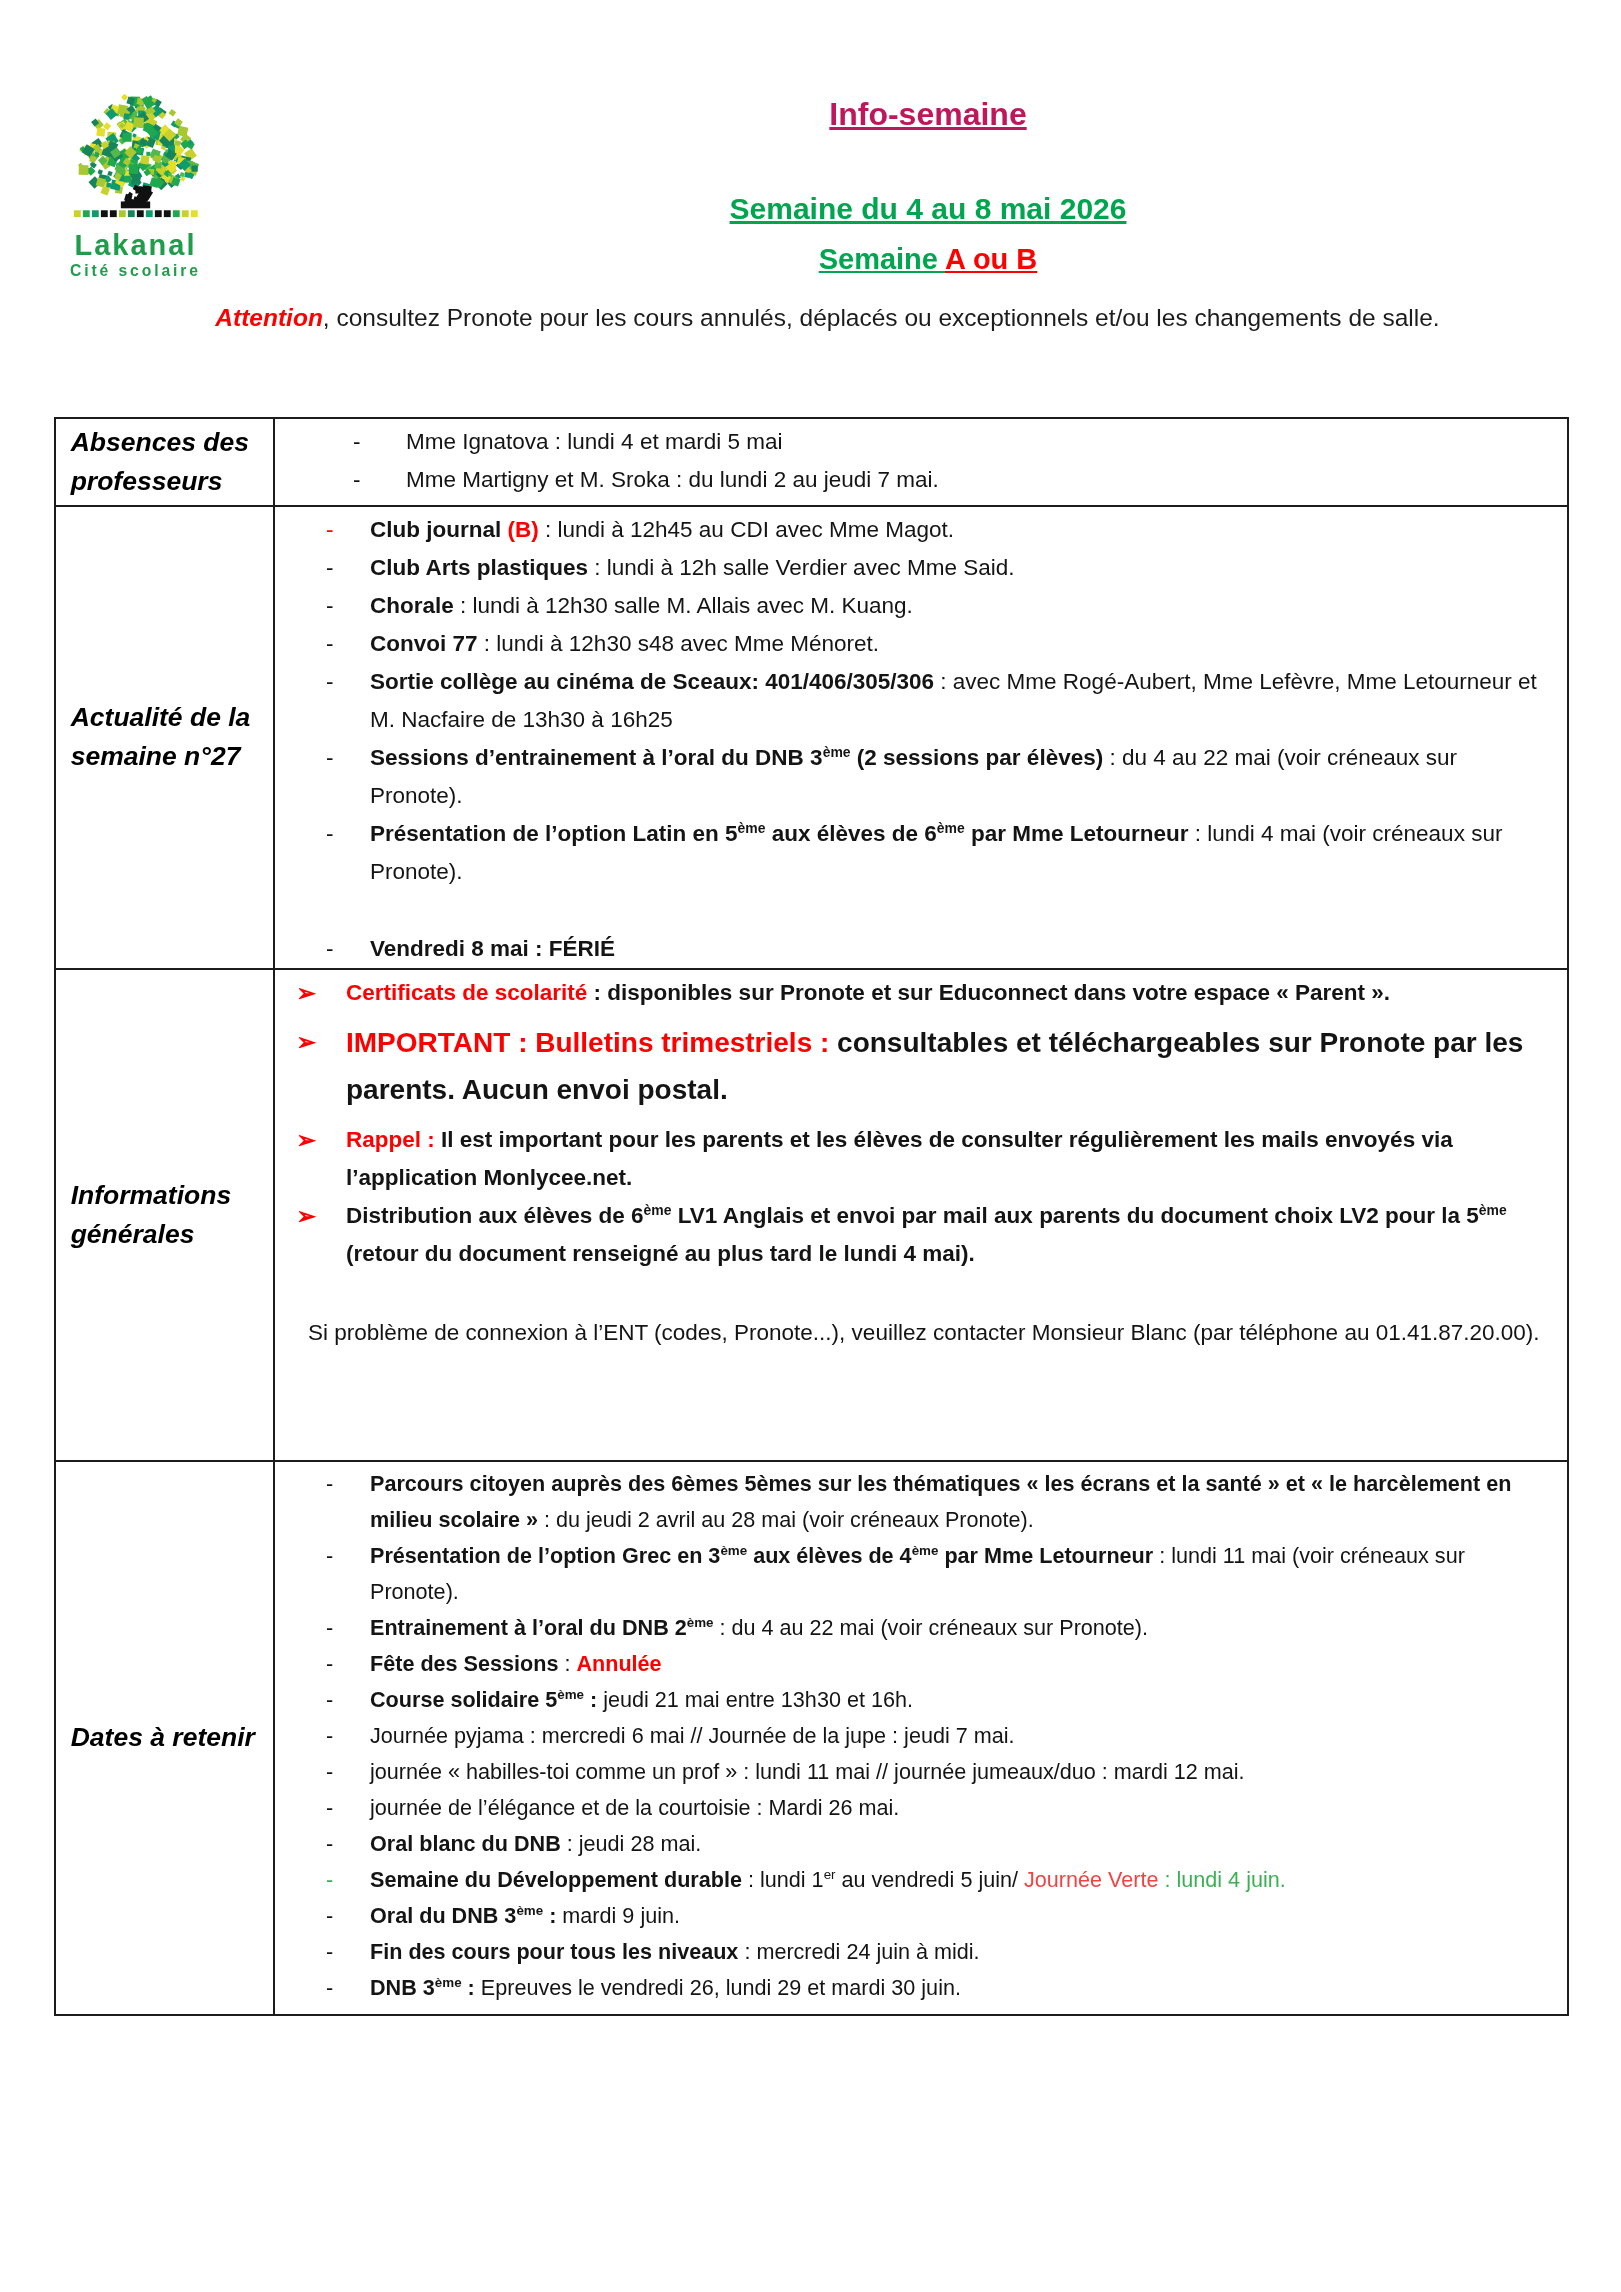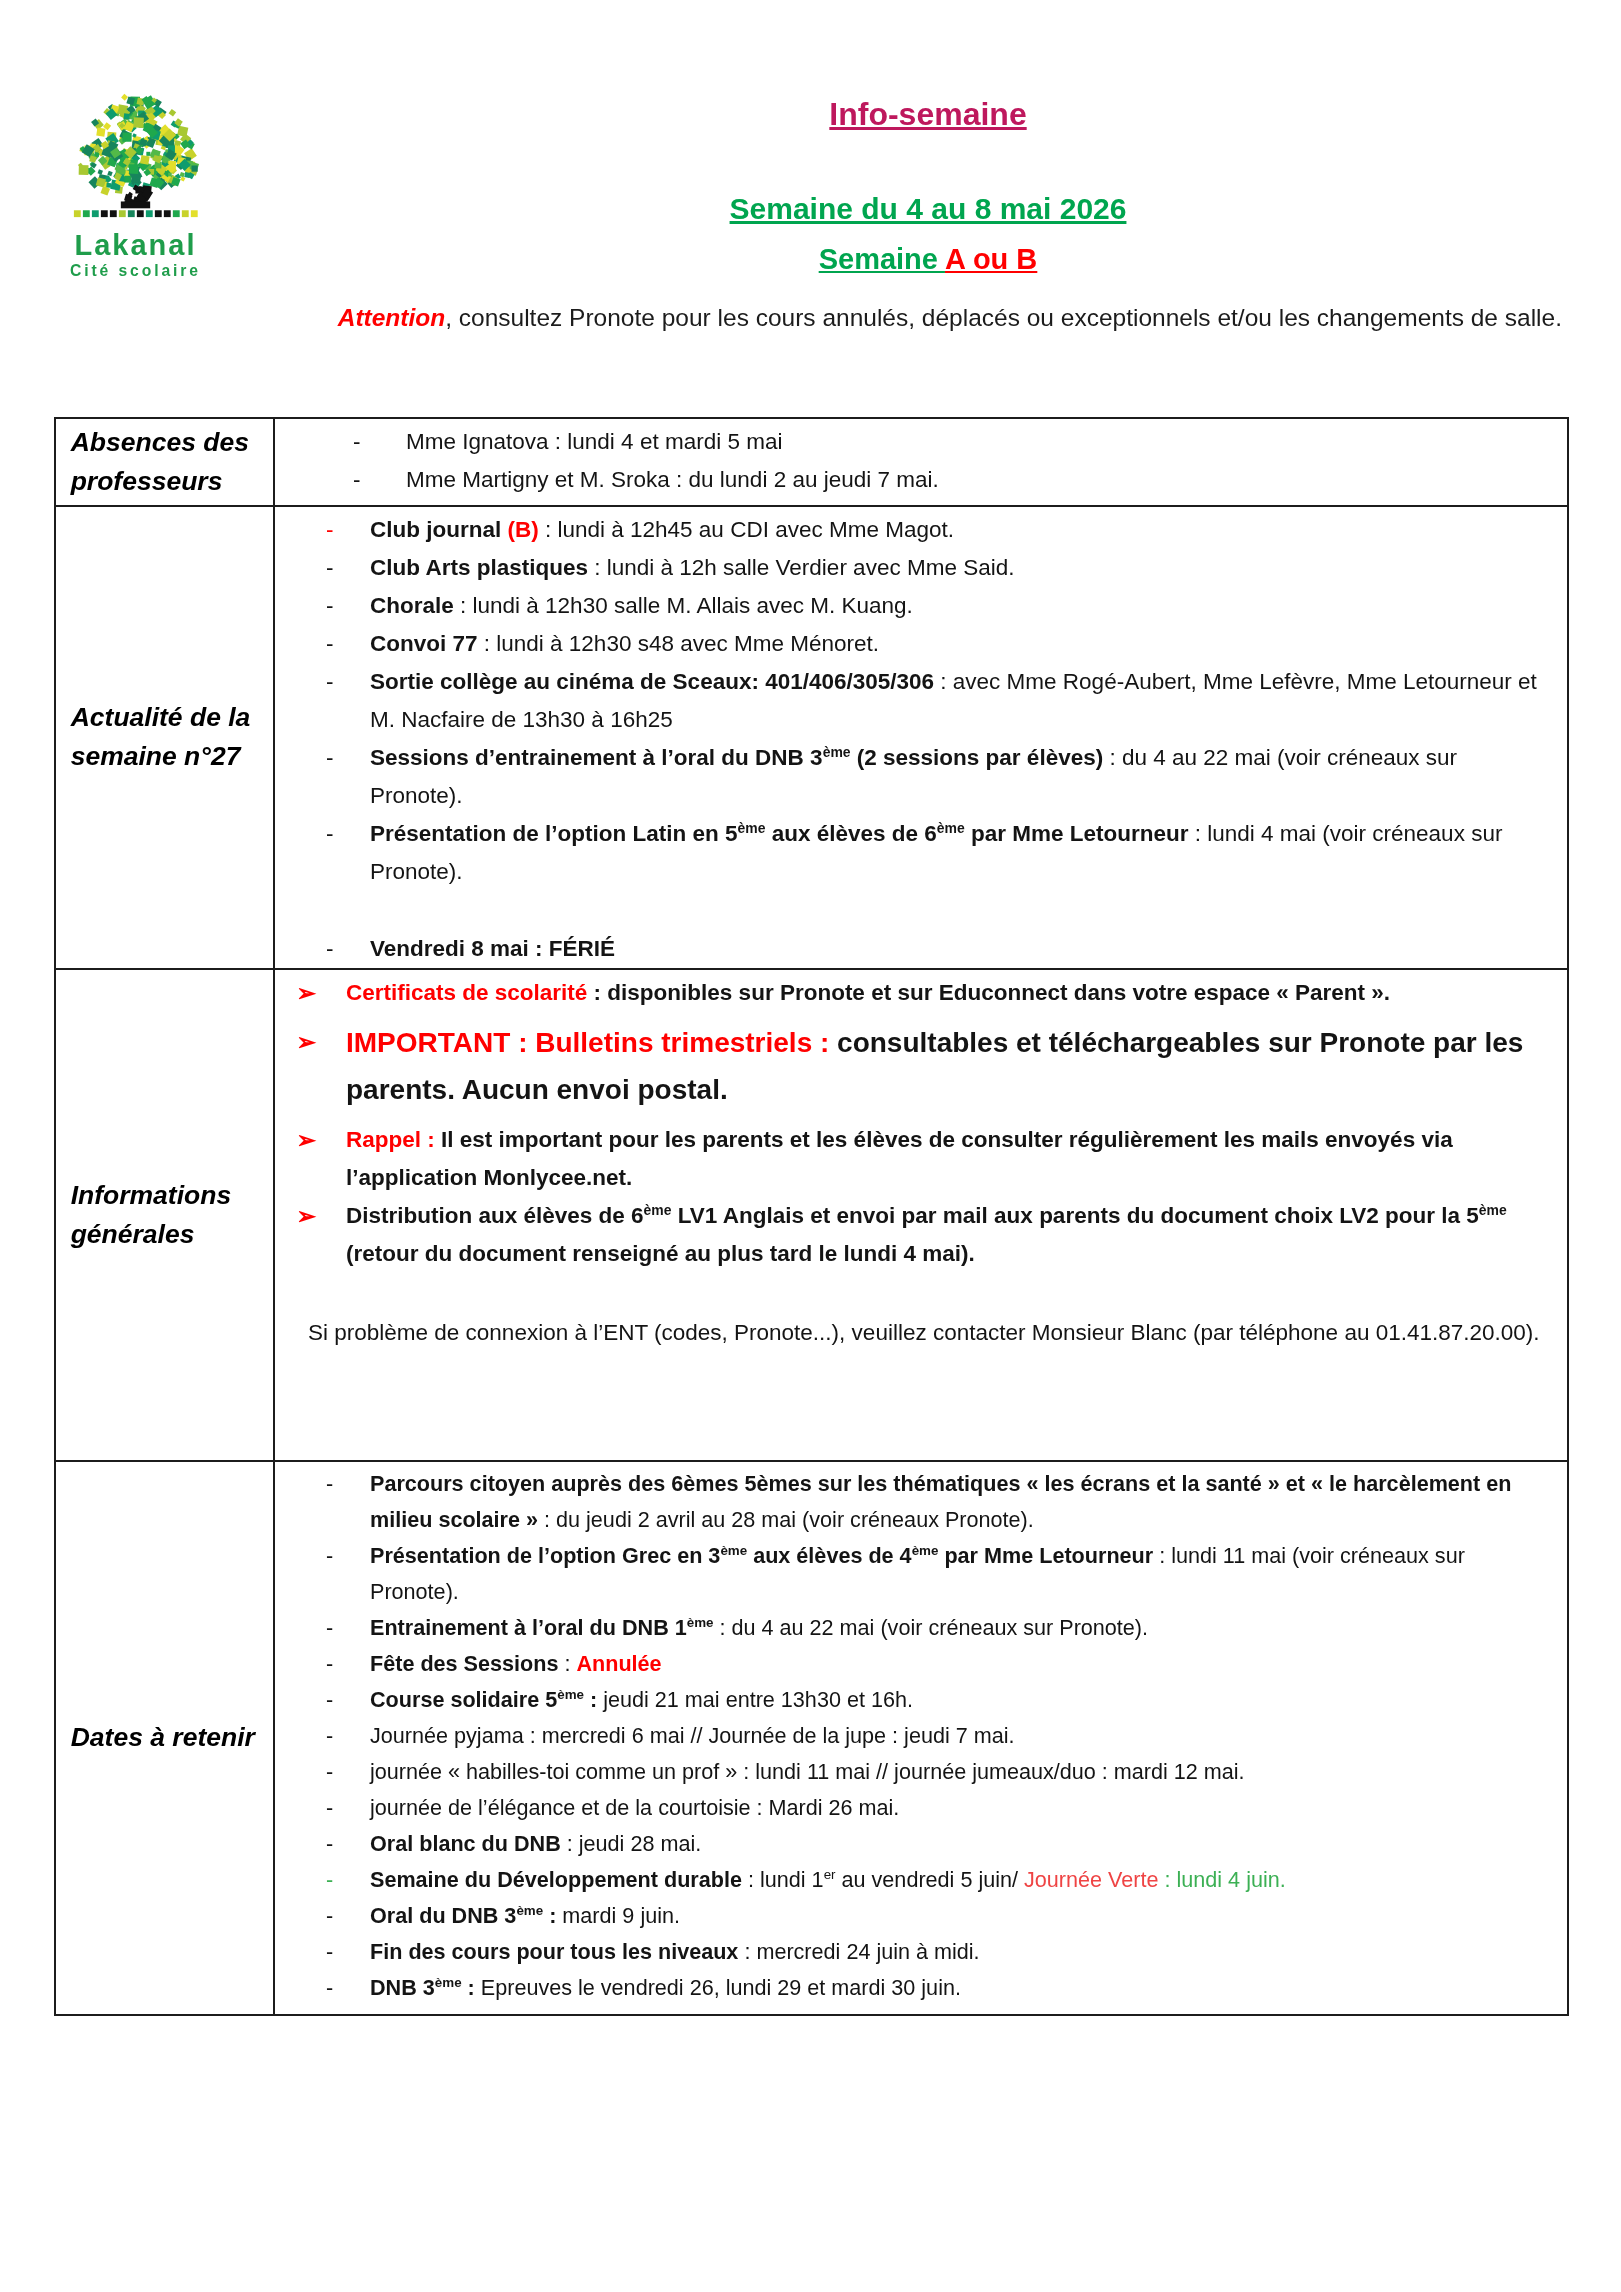--- a/index.html
+++ b/index.html
@@ -15,21 +15,21 @@
   .logo-title{color:#1f9d4b;font-weight:bold;font-size:29px;letter-spacing:2px;line-height:29px;margin-top:9px;}
   .logo-subtitle{color:#1f9d4b;font-weight:bold;font-size:15.7px;letter-spacing:2.9px;line-height:21.6px;}
   .headings{position:absolute;left:235px;right:0;top:0;text-align:center;}
   .h-title{position:absolute;left:0;right:0;top:96px;font-size:32px;font-weight:bold;}
   .h-title span{color:#be185d;text-decoration:underline;}
   .h-week{position:absolute;left:0;right:0;top:192px;font-size:30px;font-weight:bold;}
   .h-week span{color:#00a54f;text-decoration:underline;}
   .h-ab{position:absolute;left:0;right:0;top:243px;font-size:29px;font-weight:bold;}
   .h-ab .g{color:#00a54f;text-decoration:underline;}
   .h-ab .r{color:#ff0000;text-decoration:underline;}
-  .attention{position:absolute;left:93px;right:59px;top:294px;text-align:right;
+  .attention{position:absolute;left:93px;right:59px;top:294px;text-align:center;
     font-size:24.5px;line-height:48px;color:#1c1c1c;}
   .attention .att{color:#ff0000;font-weight:bold;font-style:italic;}
   
   table.info{border-collapse:collapse;margin-left:54px;width:1515px;table-layout:fixed;}
   table.info th, table.info td{border:2px solid #1c1c1c;box-sizing:border-box;overflow:hidden;}
   table.info th{
     width:219px;font-size:26.5px;font-weight:bold;font-style:italic;text-align:left;
     vertical-align:middle;padding:0 7.8px 0 14.7px;line-height:39px;color:#000;margin-top:20px;
   }
   table.info td{vertical-align:top;padding:3.9px 17.6px 0 0;}
@@ -404,21 +404,21 @@
             <div class="item item-para"><span class="s-n">Si problème de connexion à l’ENT (codes, Pronote...), veuillez contacter Monsieur Blanc (par téléphone au 01.41.87.20.00).</span></div>
           </div>
         </td>
   </tr>
   <tr class="r4">
     <th>Dates à retenir</th>
     <td>
           <div class="cell">
             <div class="item item-dash"><span class="bullet" style="color: rgb(20, 20, 20);">-</span><span class="s-b">Parcours citoyen auprès des 6èmes 5èmes sur les thématiques « les écrans et la santé » et « le harcèlement en milieu scolaire »</span><span class="s-n"> : du jeudi 2 avril au 28 mai (voir créneaux Pronote).</span></div>
             <div class="item item-dash"><span class="bullet" style="color: rgb(20, 20, 20);">-</span><span class="s-b">Présentation de l’option Grec en 3</span><span class="s-b sup">ème</span><span class="s-b"> aux élèves de 4</span><span class="s-b sup">ème</span><span class="s-b"> par Mme Letourneur</span><span class="s-n"> : lundi 11 mai (voir créneaux sur Pronote).</span></div>
-            <div class="item item-dash"><span class="bullet" style="color: rgb(20, 20, 20);">-</span><span class="s-b">Entrainement à l’oral du DNB 1</span><span class="s-b sup">ème</span><span class="s-n"> : du 4 au 22 mai (voir créneaux sur Pronote).</span></div>
+            <div class="item item-dash"><span class="bullet" style="color: rgb(20, 20, 20);">-</span><span class="s-b">Entrainement à l’oral du DNB 2</span><span class="s-b sup">ème</span><span class="s-n"> : du 4 au 22 mai (voir créneaux sur Pronote).</span></div>
             <div class="item item-dash"><span class="bullet" style="color: rgb(20, 20, 20);">-</span><span class="s-b">Fête des Sessions</span><span class="s-n"> : </span><span class="s-rb">Annulée</span></div>
             <div class="item item-dash"><span class="bullet" style="color: rgb(20, 20, 20);">-</span><span class="s-b">Course solidaire 5</span><span class="s-b sup">ème</span><span class="s-b"> :</span><span class="s-n"> jeudi 21 mai entre 13h30 et 16h.</span></div>
             <div class="item item-dash"><span class="bullet" style="color: rgb(20, 20, 20);">-</span><span class="s-n">Journée pyjama : mercredi 6 mai // Journée de la jupe : jeudi 7 mai.</span></div>
             <div class="item item-dash"><span class="bullet" style="color: rgb(20, 20, 20);">-</span><span class="s-n">journée « habilles-toi comme un prof » : lundi 11 mai // journée jumeaux/duo : mardi 12 mai.</span></div>
             <div class="item item-dash"><span class="bullet" style="color: rgb(20, 20, 20);">-</span><span class="s-n">journée de l’élégance et de la courtoisie : Mardi 26 mai.</span></div>
             <div class="item item-dash"><span class="bullet" style="color: rgb(20, 20, 20);">-</span><span class="s-b">Oral blanc du DNB</span><span class="s-n"> : jeudi 28 mai.</span></div>
             <div class="item item-dash"><span class="bullet" style="color: rgb(60, 176, 84);">-</span><span class="s-b">Semaine du Développement durable</span><span class="s-n"> : lundi 1</span><span class="sup">er</span><span class="s-n"> au vendredi 5 juin/</span><span class="s-gb"> Journée Verte</span><span class="s-g"> : lundi 4 juin.</span></div>
             <div class="item item-dash"><span class="bullet" style="color: rgb(20, 20, 20);">-</span><span class="s-b">Oral du DNB 3</span><span class="s-b sup">ème</span><span class="s-b"> :</span><span class="s-n"> mardi 9 juin.</span></div>
             <div class="item item-dash"><span class="bullet" style="color: rgb(20, 20, 20);">-</span><span class="s-b">Fin des cours pour tous les niveaux</span><span class="s-n"> : mercredi 24 juin à midi.</span></div>
             <div class="item item-dash"><span class="bullet" style="color: rgb(20, 20, 20);">-</span><span class="s-b">DNB 3</span><span class="s-b sup">ème</span><span class="s-b"> :</span><span class="s-n"> Epreuves le vendredi 26, lundi 29 et mardi 30 juin.</span></div>

